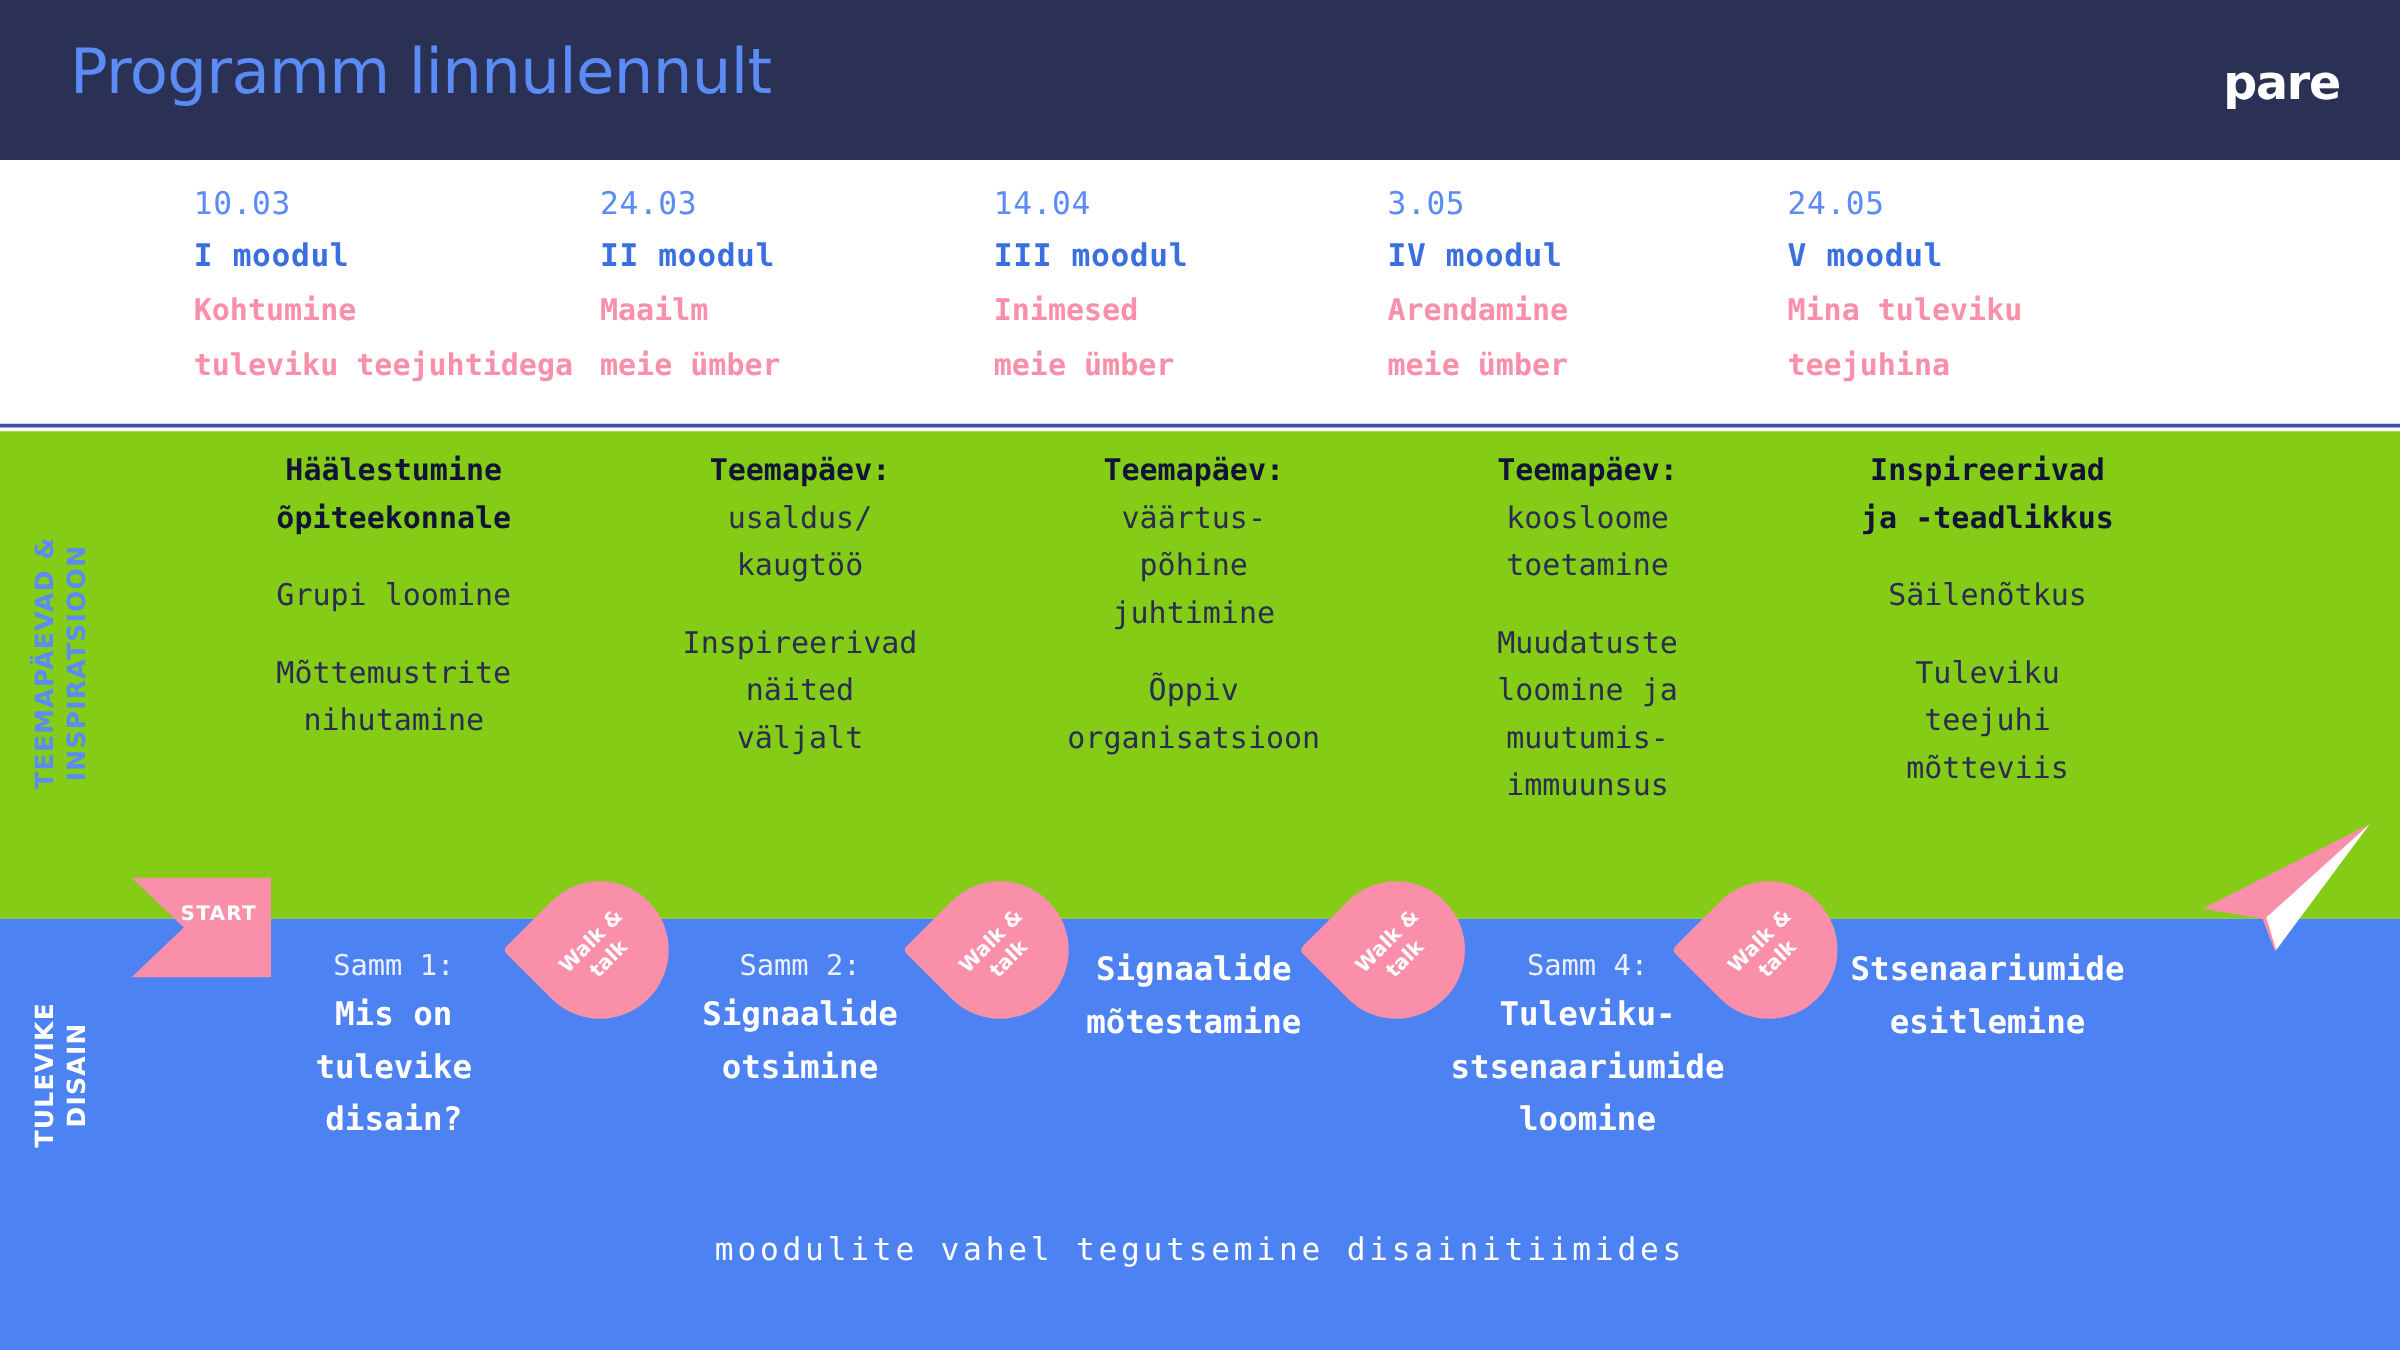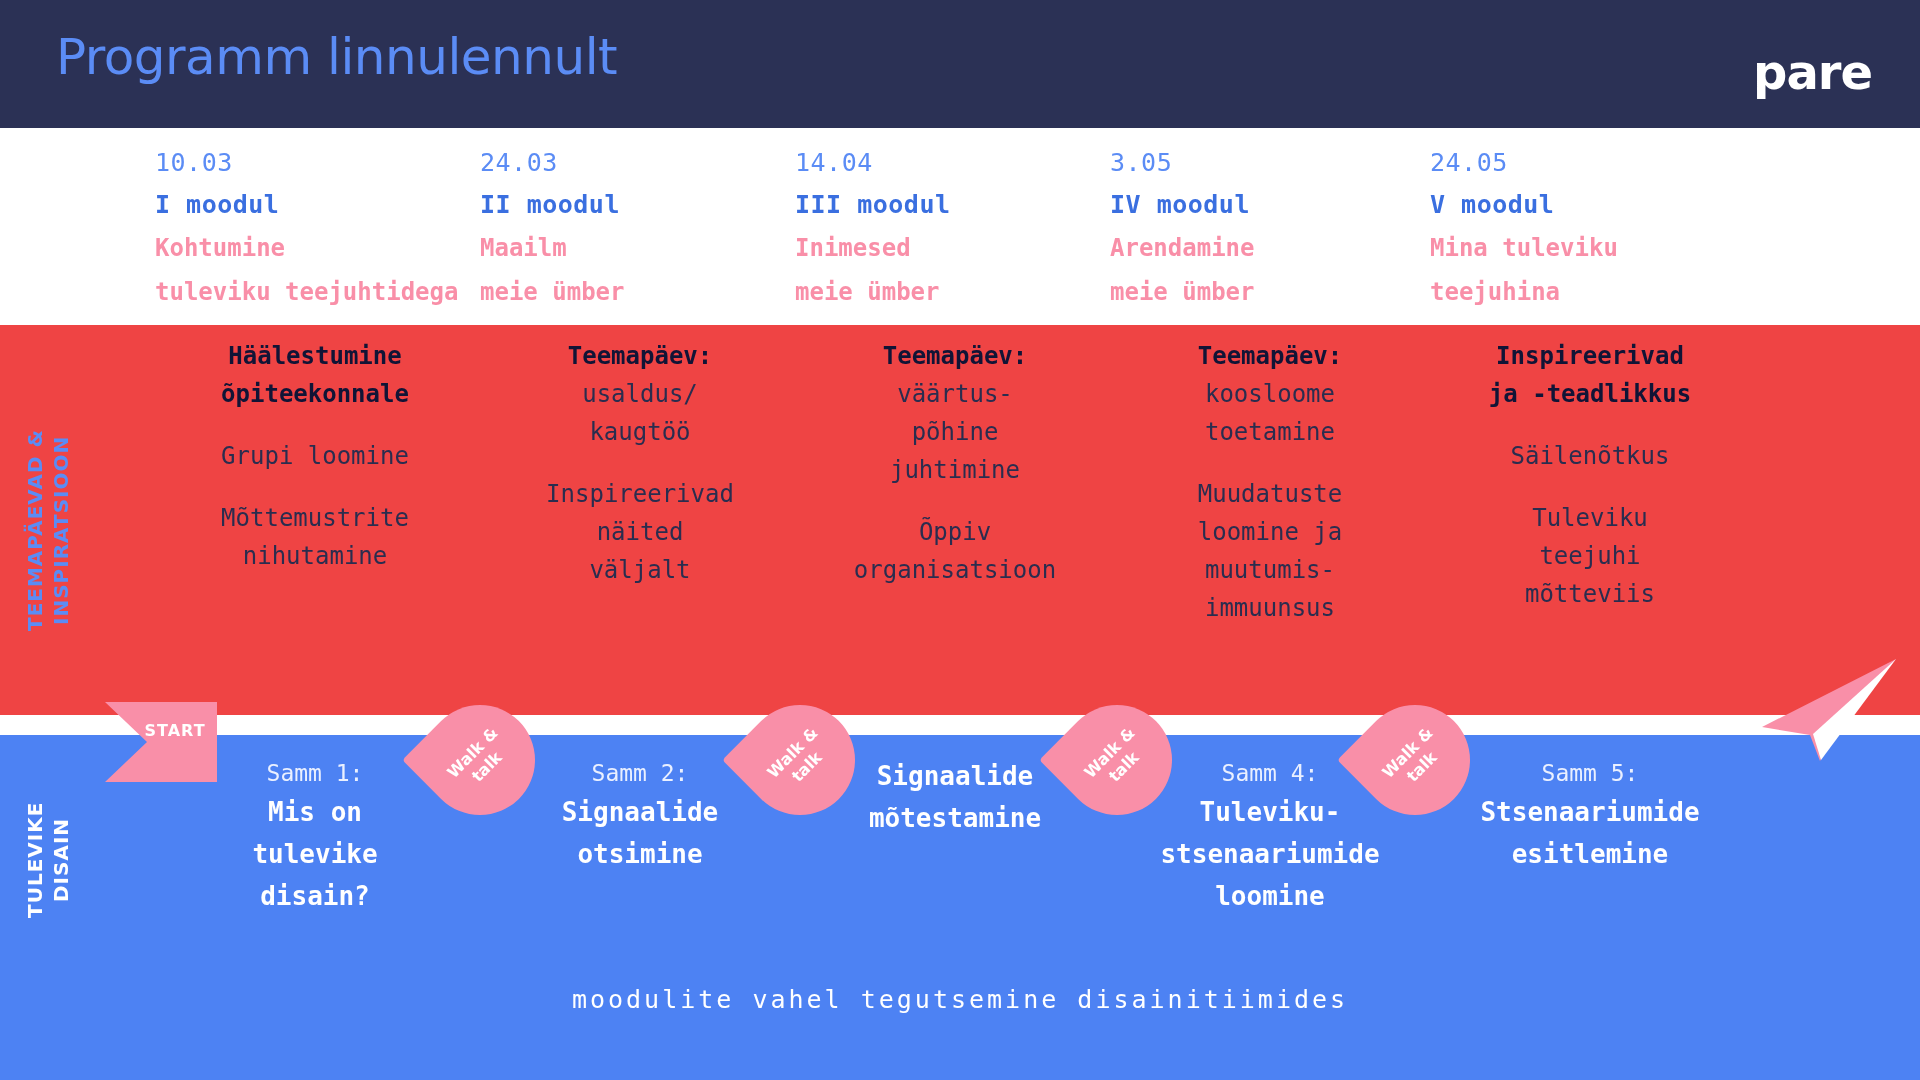--- a/index.html
+++ b/index.html
@@ -27,21 +27,21 @@
     font-family: "DejaVu Sans", sans-serif;
     font-weight: normal;
     font-size: 50px;
     color: #5b8cf5;
     letter-spacing: -0.5px;
   }
   .brand {
     position: absolute; right: 48px; top: 44px;
     font-family: "DejaVu Sans", sans-serif;
     font-weight: bold;
-    font-size: 48px;
+    font-size: 38px;
     color: #ffffff;
     letter-spacing: -1px;
   }
 
   
   .modules {
     position: absolute; left: 0; top: 128px;
     width: 1920px; height: 214px;
     background: #ffffff;
     border-bottom: 3px solid #3f51b5;
@@ -67,23 +67,23 @@
   }
   .module .subtitle {
     font-size: 24px;
     font-weight: bold;
     color: #f98fa8;
     line-height: 44px;
   }
 
   
   .white-band {
-    position: absolute; left: 0; top: 325px;
+    position: absolute; left: 0; top: 345px;
     width: 1920px; height: 390px;
-    background: #ef4444;
+    background: #84cc16;
   }
   .col {
     position: absolute;
     top: 12px;
     width: 320px;
     text-align: center;
     font-size: 24px;
     line-height: 38px;
     color: #1c1f3b;
   }
@@ -295,21 +295,20 @@
       <div class="title">Signaalide</div>
       <div class="title">mõtestamine</div>
     </div>
     <div class="step" style="left:1110px">
       <div class="num">Samm 4:</div>
       <div class="title">Tuleviku-</div>
       <div class="title">stsenaariumide</div>
       <div class="title">loomine</div>
     </div>
     <div class="step" style="left:1430px">
-      <div class="num">Samm 5:</div>
       <div class="title">Stsenaariumide</div>
       <div class="title">esitlemine</div>
     </div>
 
     <div class="timeline-caption" style="top:250px">moodulite vahel tegutsemine disainitiimides</div>
   </div>
 
   <svg style="position:absolute;left:105px;top:702px;" width="112" height="80">
     <polygon points="0,0 112,0 112,80 0,80 42,40" fill="#f98fa8"></polygon>
   </svg>

